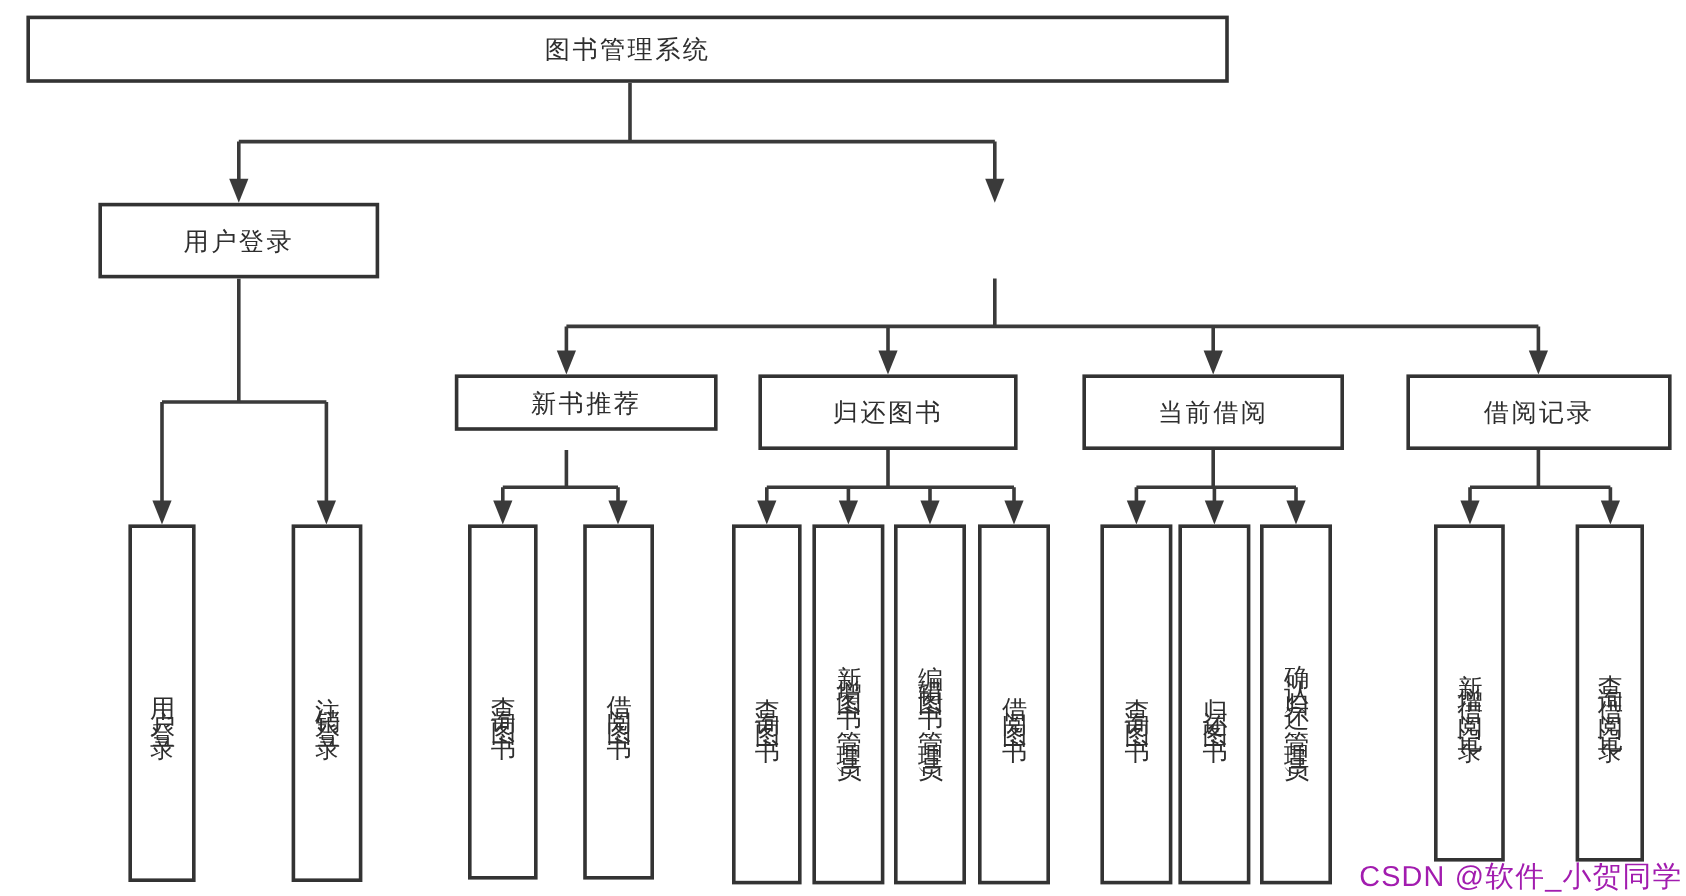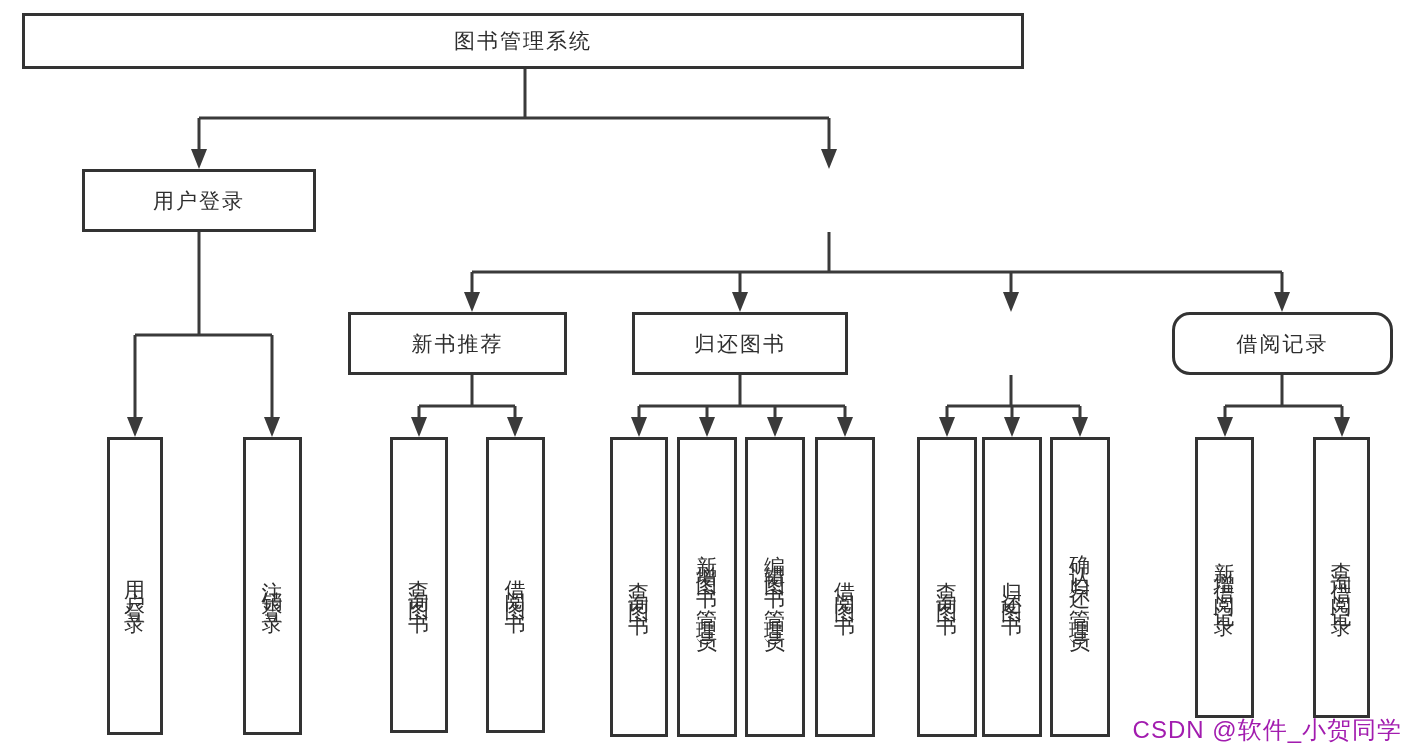--- a/index.html
+++ b/index.html
@@ -57,23 +57,24 @@
       <polygon points="1072,417 1088,417 1080,437"></polygon>
       <polygon points="1217,417 1233,417 1225,437"></polygon>
       <polygon points="1334,417 1350,417 1342,437"></polygon>
     </g>
   </svg>
 
   <div class="box" style="left:22px;top:13px;width:1002px;height:56px;">图书管理系统</div>
 
   <div class="box" style="left:82px;top:169px;width:234px;height:63px;">用户登录</div>
 
-  <div class="box" style="left:348px;top:312px;width:219px;height:63px;">新书推荐</div>
+  <div class="box" style="left:379px;top:312px;width:219px;height:47px;">新书推荐</div>
   <div class="box" style="left:632px;top:312px;width:216px;height:63px;">归还图书</div>
-  <div class="box" style="left:1172px;top:312px;width:221px;height:63px;border-radius:18px;">借阅记录</div>
+  <div class="box" style="left:902px;top:312px;width:218px;height:63px;">当前借阅</div>
+  <div class="box" style="left:1172px;top:312px;width:221px;height:63px;">借阅记录</div>
 
   <div class="box leaf" style="left:107px;top:437px;width:56px;height:298px;">
     <span>用户登录</span>
     </div>
   <div class="box leaf" style="left:243px;top:437px;width:59px;height:298px;">
     <span>注销登录</span>
     </div>
 
   <div class="box leaf" style="left:390px;top:437px;width:58px;height:296px;">
     <span>查询图书</span>

